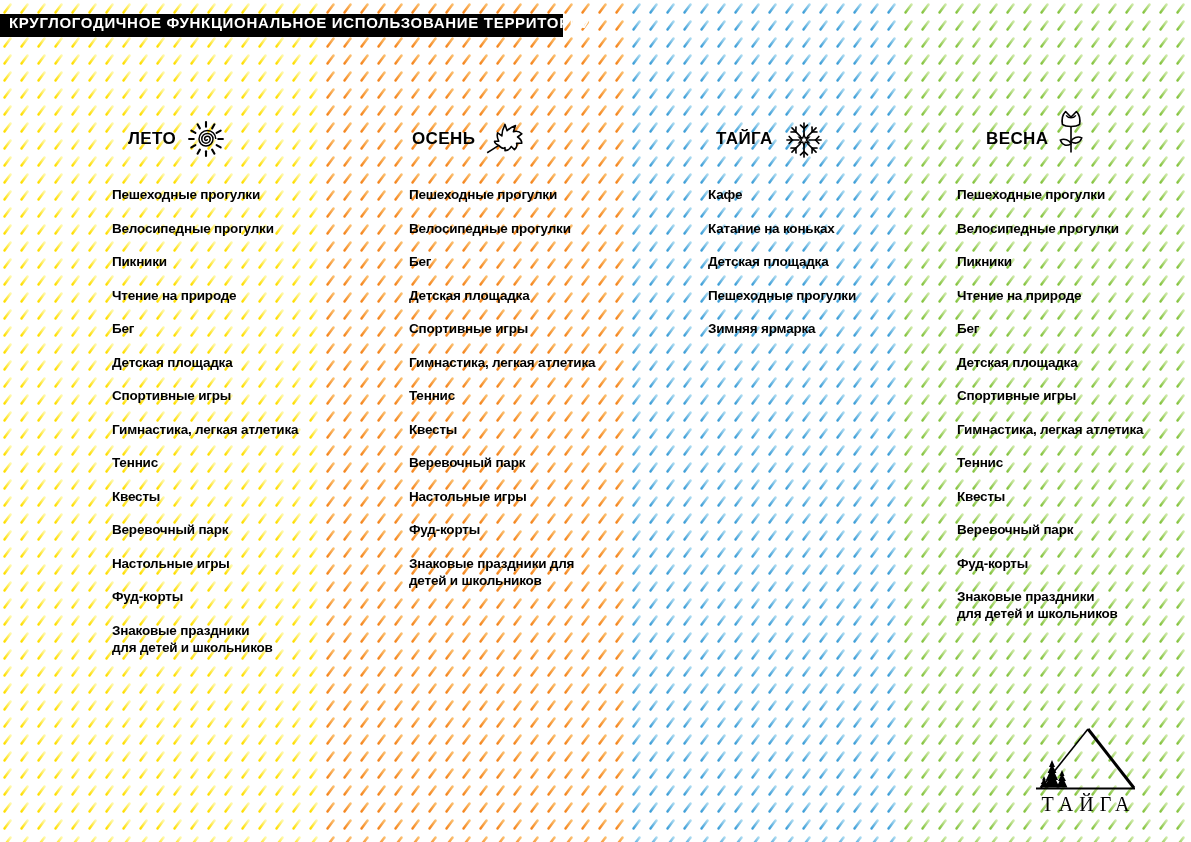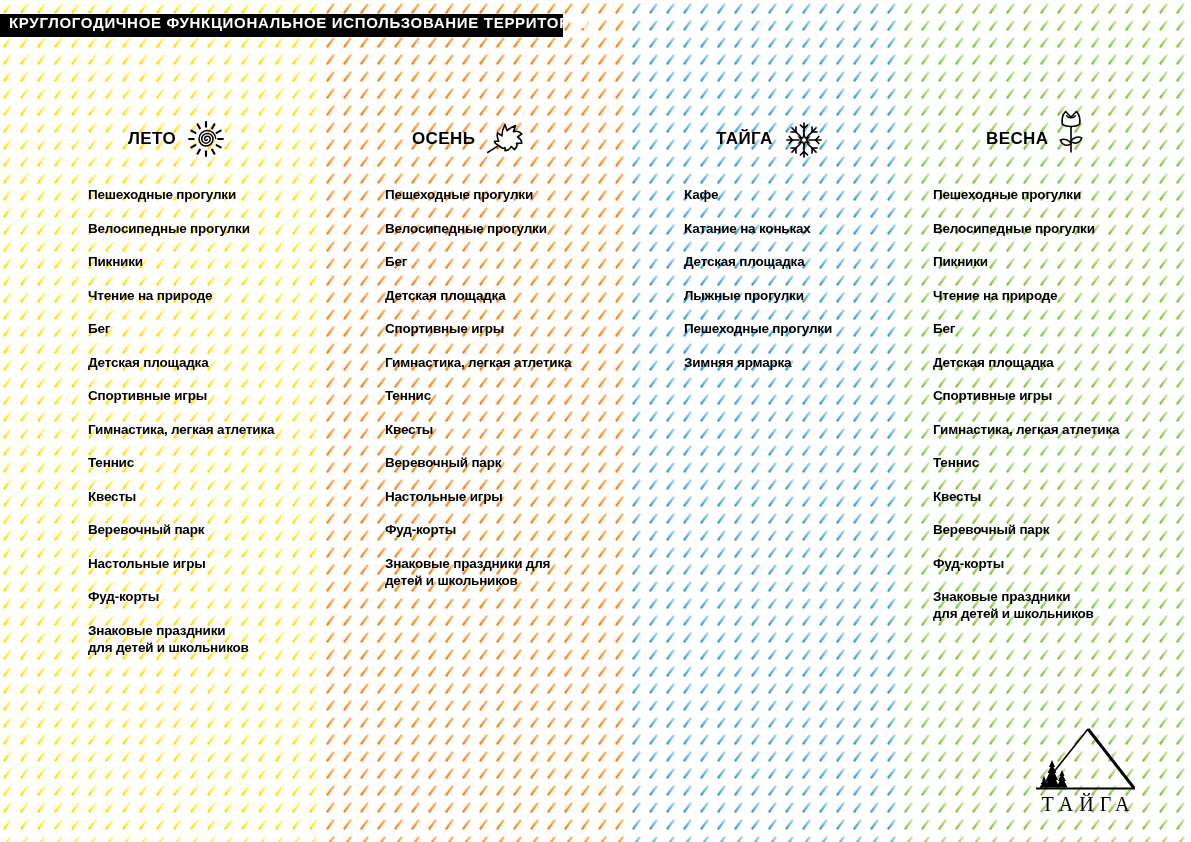--- a/index.html
+++ b/index.html
@@ -21,21 +21,21 @@
   .col{position:absolute;top:126px;width:250px;}
   .season-header{height:60px;padding-top:0;display:flex;align-items:flex-start;}
   .season-title{
     font-size:17px;font-weight:bold;letter-spacing:.4px;line-height:22px;
     padding-top:2px;display:inline-block;
   }
   .season-icon{display:inline-block;margin-left:9px;position:relative;top:-8px;}
   .items{}
   .item{
     font-size:13.5px;font-weight:bold;letter-spacing:-.2px;line-height:17px;
-    margin-bottom:16.5px;white-space:pre-line;
+    margin-bottom:16.5px;white-space:pre-line;margin-left:24px;
   }
   .logo{position:absolute;left:1030px;top:720px;width:112px;text-align:center;}
   .logo-text{
     font-family:"Liberation Serif","DejaVu Serif",serif;
     font-size:20px;letter-spacing:6px;padding-left:5px;margin-top:1px;
     white-space:nowrap;
   }
   svg{display:block;}
   .season-icon svg{display:inline;}
 </style>
@@ -202,21 +202,20 @@
           </g>
           <polygon stroke-width="1.3" fill="#fff" points="20,15 18.9,18.1 15.67,17.5 17.8,20 15.67,22.5 18.9,21.9 20,25 21.1,21.9 24.33,22.5 22.2,20 24.33,17.5 21.1,18.1"></polygon>
         </svg>
       </span>
     </span>
   </div>
   <div class="items">
       <div class="item">Кафе</div>
       <div class="item">Катание на коньках</div>
       <div class="item">Детская площадка</div>
-      <div class="item">Лыжные прогулки</div>
       <div class="item">Пешеходные прогулки</div>
       <div class="item">Зимняя ярмарка</div>
     </div>
 </div>
 
 <div class="col" style="left:933px">
   <div class="season-header" style="margin-left:53px">
     <span class="season-title">ВЕСНА</span>
     <span class="season-icon" style="top:-16px">
       <svg width="28" height="44" viewBox="0 0 26 40" fill="none" stroke="#000">

